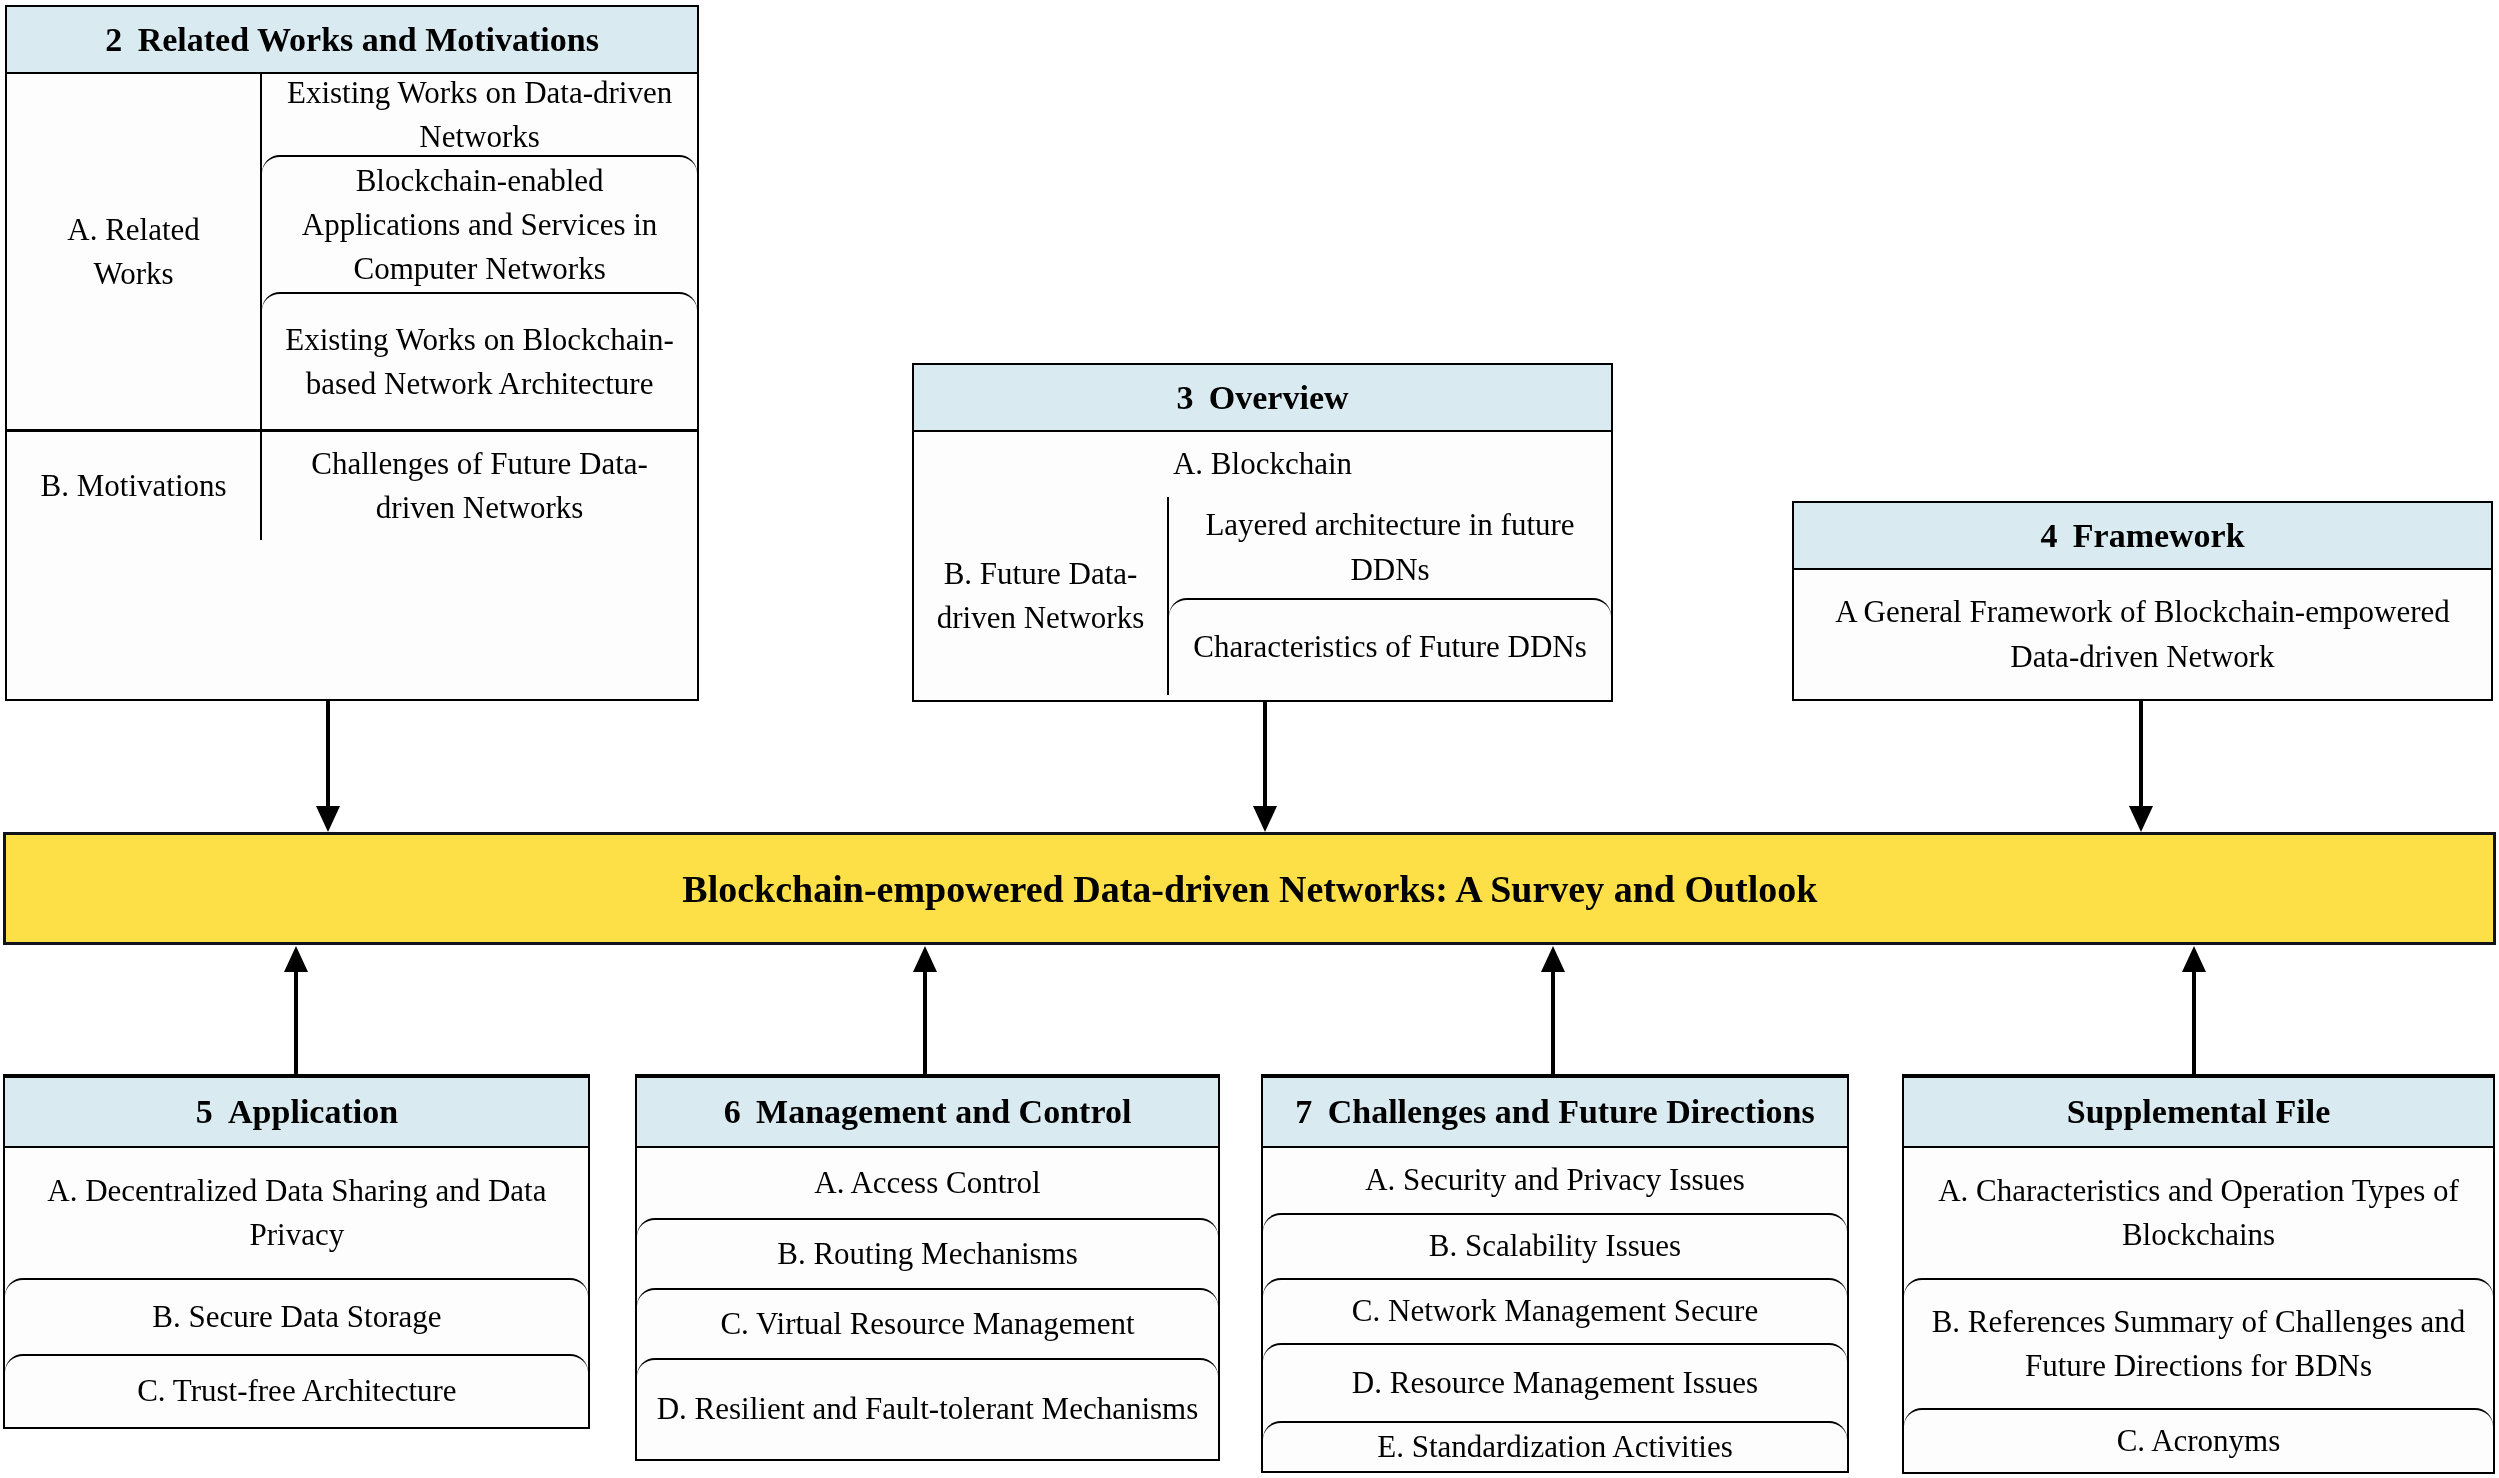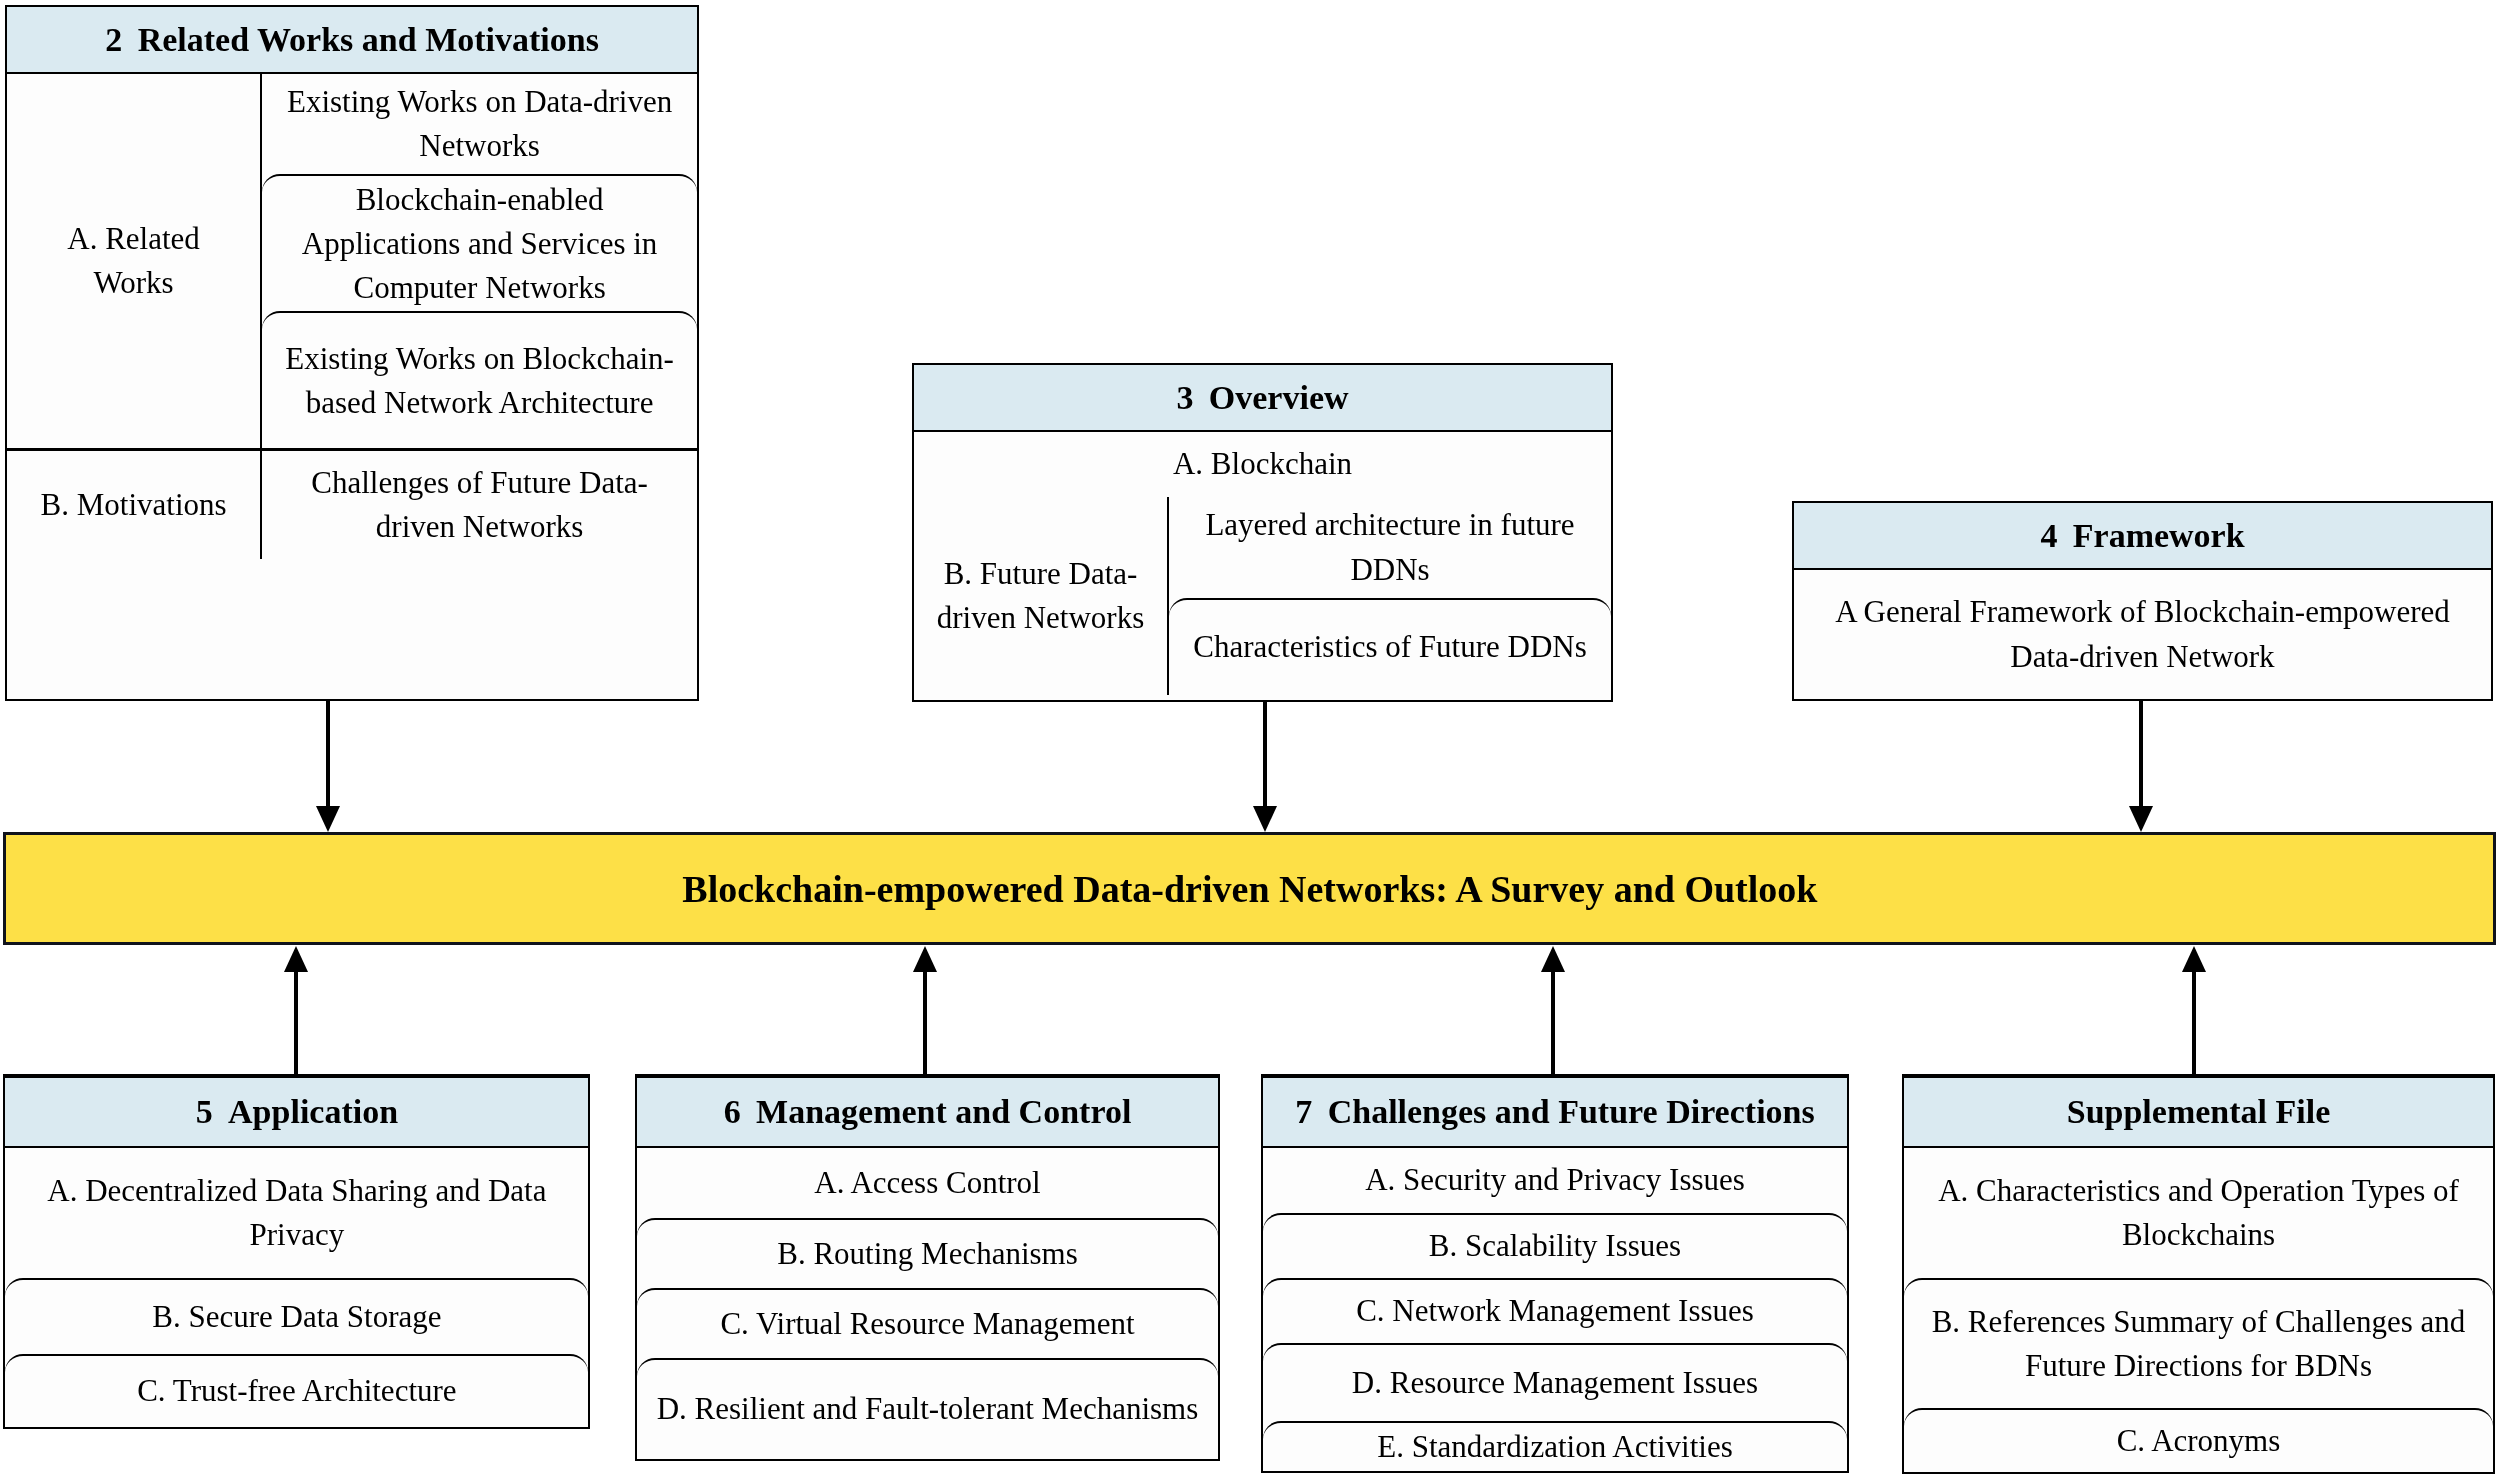--- a/index.html
+++ b/index.html
@@ -68,21 +68,21 @@
 <body>
 
 <div class="box" id="box-related">
   <div class="box-header" style="height:67px;">
     <span>2</span>
     <span>Related Works and Motivations</span>
   </div>
   <div class="group">
     <div class="cell side">A. Related Works</div>
     <div class="stack">
-      <div class="cell" style="height:100px;">Existing Works on Data-driven Networks</div>
+      <div class="cell" style="height:81px;">Existing Works on Data-driven Networks</div>
       <div class="cell" style="height:137px;">Blockchain-enabled Applications and Services in Computer Networks</div>
       <div class="cell" style="height:137px;">Existing Works on Blockchain-based Network Architecture</div>
     </div>
   </div>
   <div class="group">
     <div class="cell side">B. Motivations</div>
     <div class="stack">
       <div class="cell" style="height:108px;border-radius:20px;">Challenges of Future Data-driven Networks</div>
     </div>
   </div>
@@ -171,21 +171,21 @@
 </div>
 
 <div class="box" id="box-challenges">
   <div class="box-header" style="height:70px;">
     <span>7</span>
     <span>Challenges and Future Directions</span>
   </div>
   <div class="stack">
     <div class="cell" style="height:65px;">A. Security and Privacy Issues</div>
     <div class="cell" style="height:65px;">B. Scalability Issues</div>
-    <div class="cell" style="height:65px;">C. Network Management Issues</div>
+    <div class="cell" style="height:65px;">C. Network Management Secure</div>
     <div class="cell" style="height:78px;">D. Resource Management Issues</div>
     <div class="cell grow">E.  Standardization Activities</div>
   </div>
 </div>
 
 <div class="box" id="box-supplemental">
   <div class="box-header" style="height:70px;">
     <span>Supplemental File</span>
   </div>
   <div class="stack">

